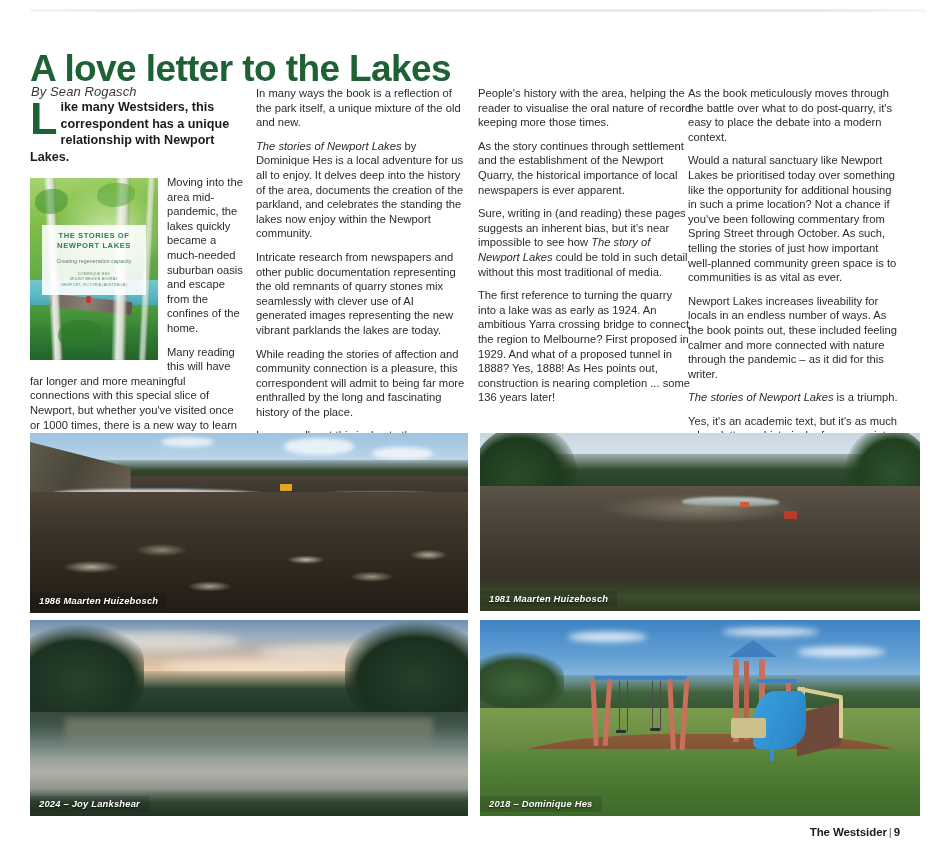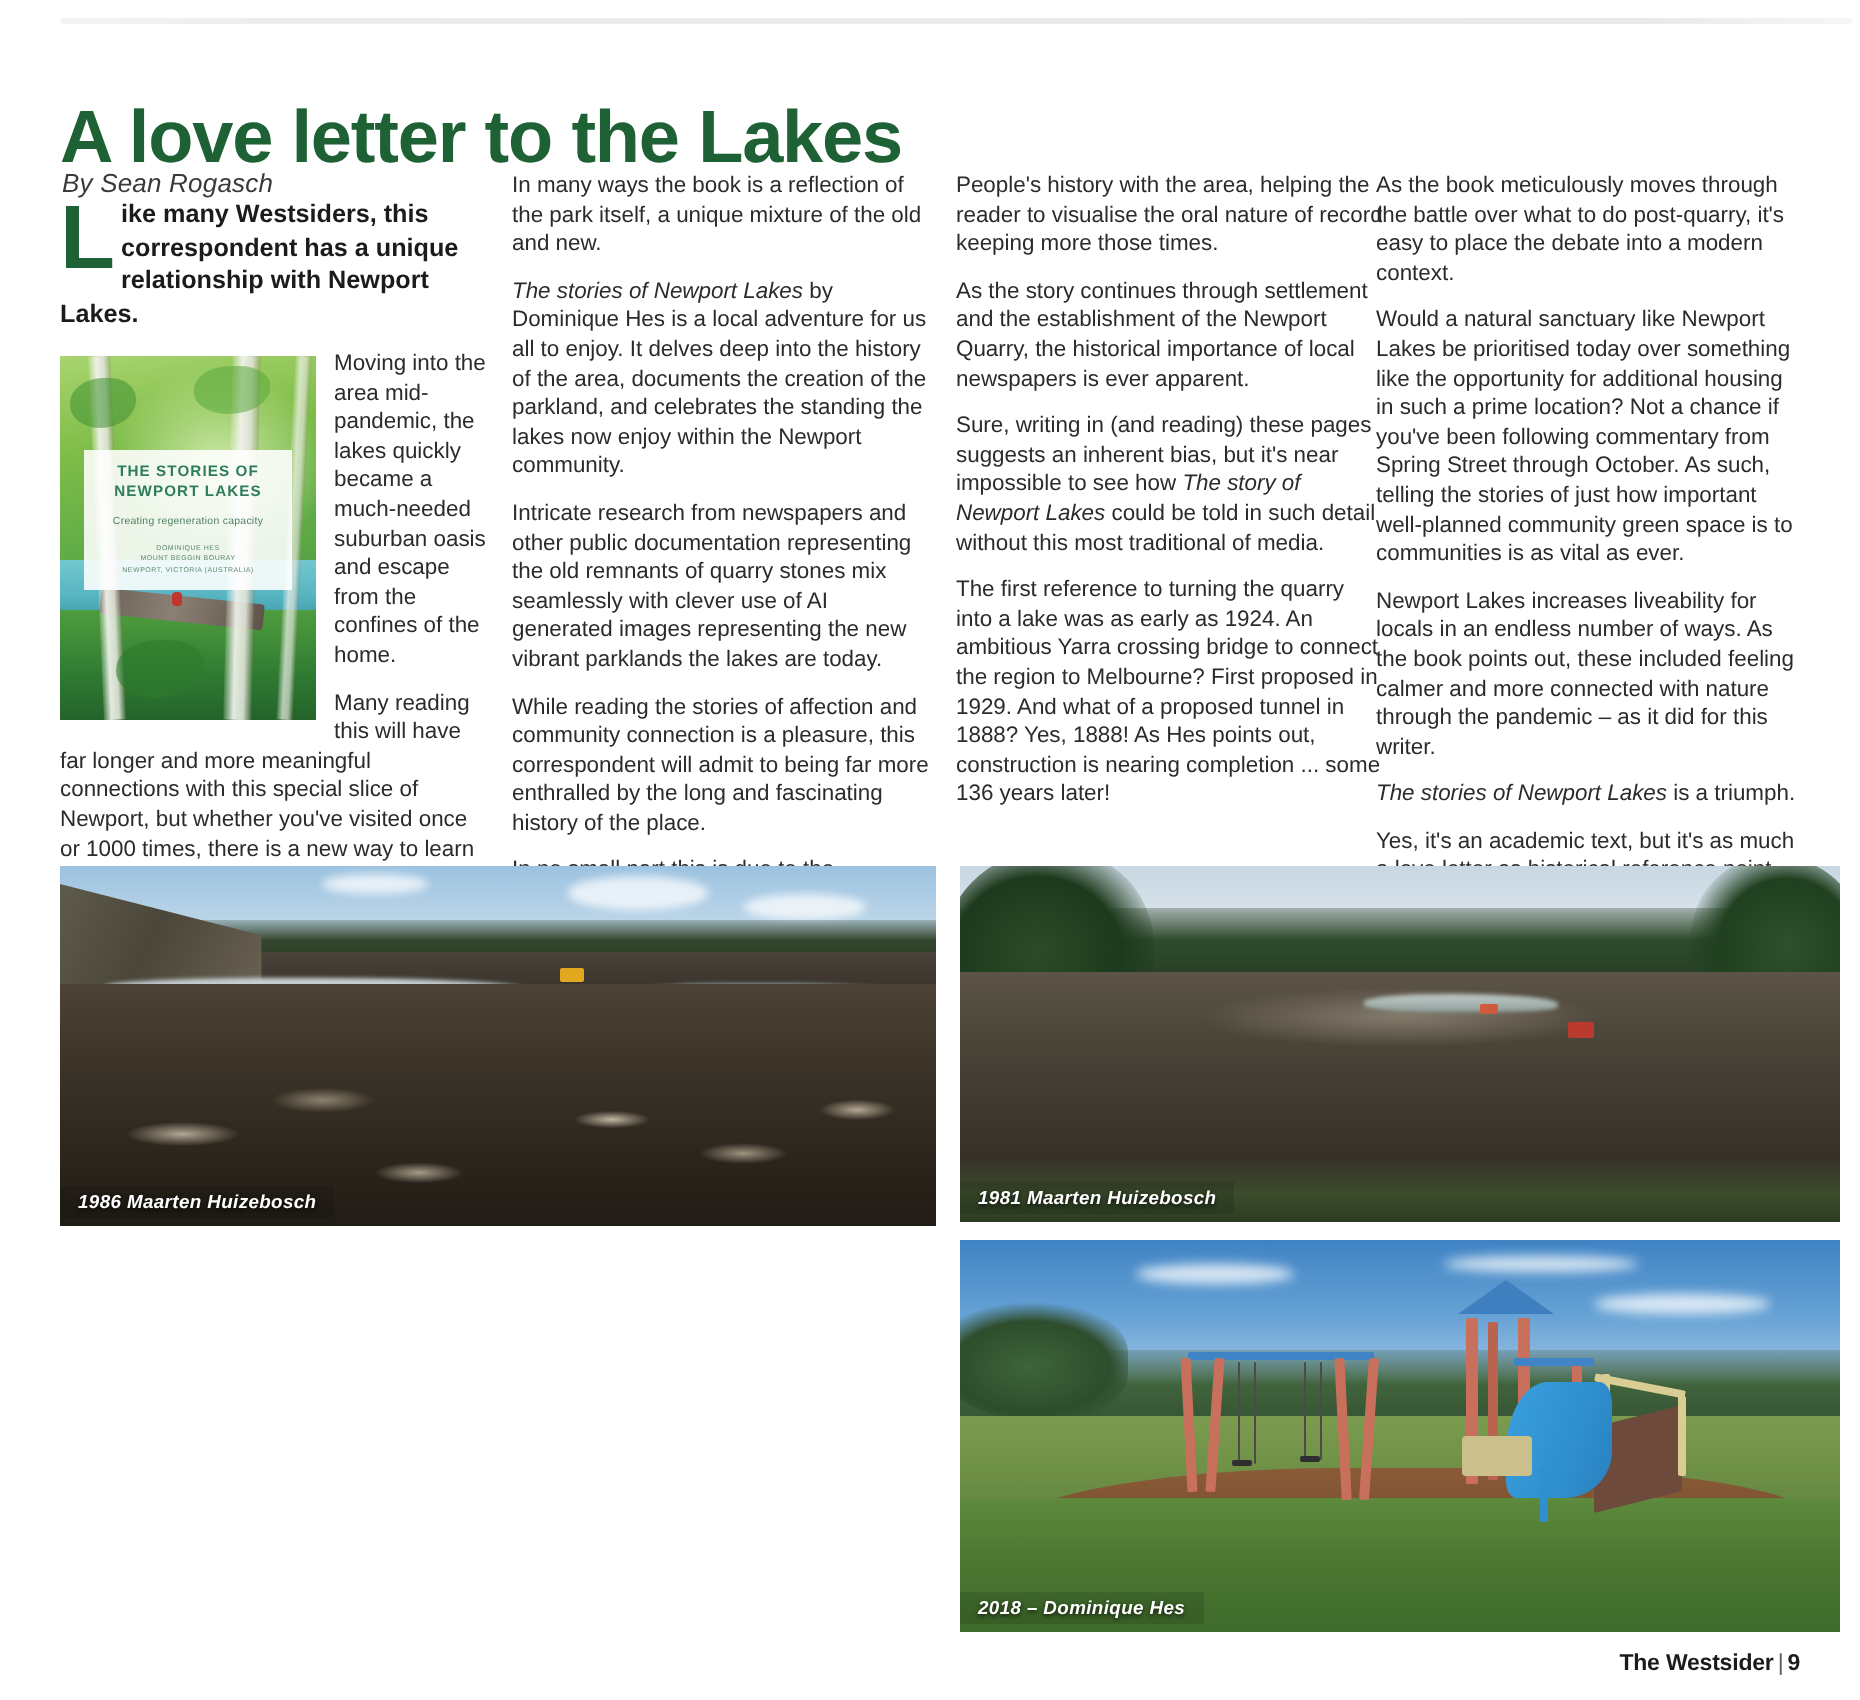--- a/index.html
+++ b/index.html
@@ -510,20 +510,33 @@
     <div class="q88-tree-big"></div>
     <div class="q88-tree-r"></div>
     <div class="q88-floor"></div>
     <div class="q88-pond"></div>
     <div class="q88-truck"></div>
     <div class="q88-truck2"></div>
     <div class="q88-grassedge"></div>
     <div class="caption">1981 Maarten Huizebosch</div>
   </div>
 
+  <div class="photo" id="photo-2024-lake">
+    <div class="lk-sky"></div>
+    <div class="lk-cloud" style="left:10%;top:6%;width:38%;height:10%;"></div>
+    <div class="lk-cloud" style="left:52%;top:12%;width:40%;height:9%;"></div>
+    <div class="lk-cloud" style="left:30%;top:20%;width:46%;height:8%;"></div>
+    <div class="lk-trees"></div>
+    <div class="lk-tree-l"></div>
+    <div class="lk-tree-r"></div>
+    <div class="lk-water"></div>
+    <div class="lk-refl"></div>
+    <div class="lk-bank"></div>
+    <div class="caption">2024 – Joy Lankshear</div>
+  </div>
 
   <div class="photo" id="photo-2024-play">
     <div class="pg-sky"></div>
     <div class="pg-cloud" style="left:20%;top:6%;width:18%;height:5%;"></div>
     <div class="pg-cloud" style="left:55%;top:4%;width:22%;height:4%;"></div>
     <div class="pg-cloud" style="left:72%;top:14%;width:20%;height:5%;"></div>
     <div class="pg-trees"></div>
     <div class="pg-tree-l"></div>
     <div class="pg-grass-bg"></div>
     <div class="pg-mulch"></div>

